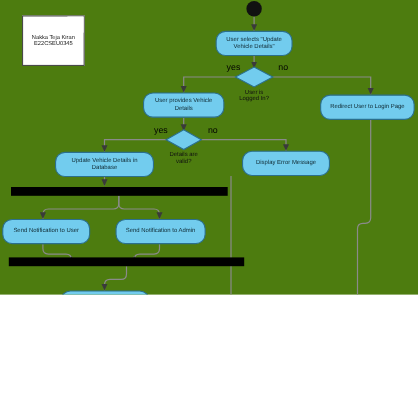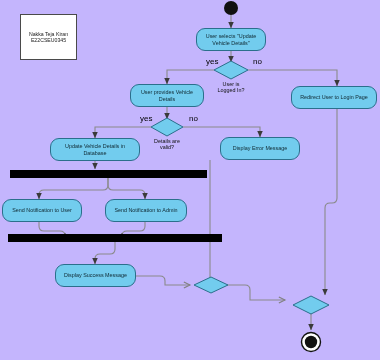--- a/index.html
+++ b/index.html
@@ -7,22 +7,22 @@
     margin: 0;
     padding: 0;
     background: #ffffff;
   }
   body {
     font-family: "Liberation Sans", sans-serif;
   }
   #canvas {
     position: relative;
     width: 380px;
-    height: 360px;
-    background: #c4b5fd;
+    height: 268px;
+    background: #4d7c0f;
     overflow: hidden;
   }
   svg.layer {
     position: absolute;
     left: 0;
     top: 0;
     width: 380px;
     height: 360px;
   }
   .node {

